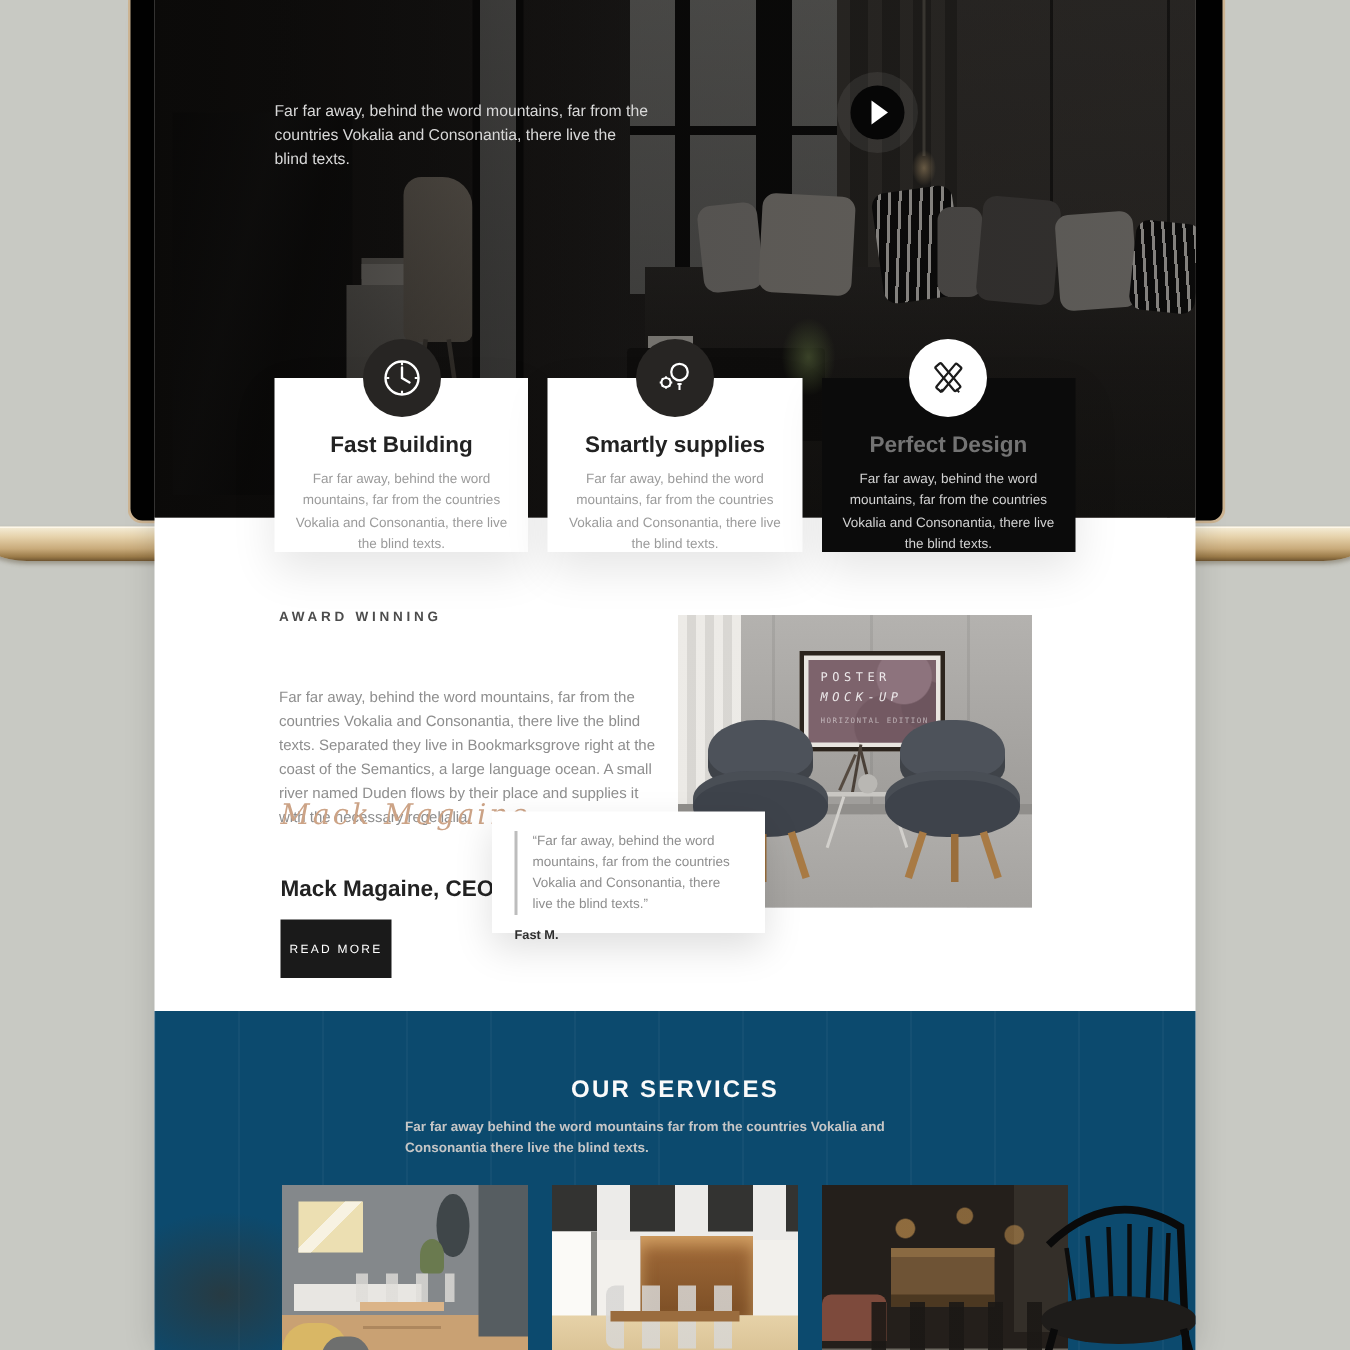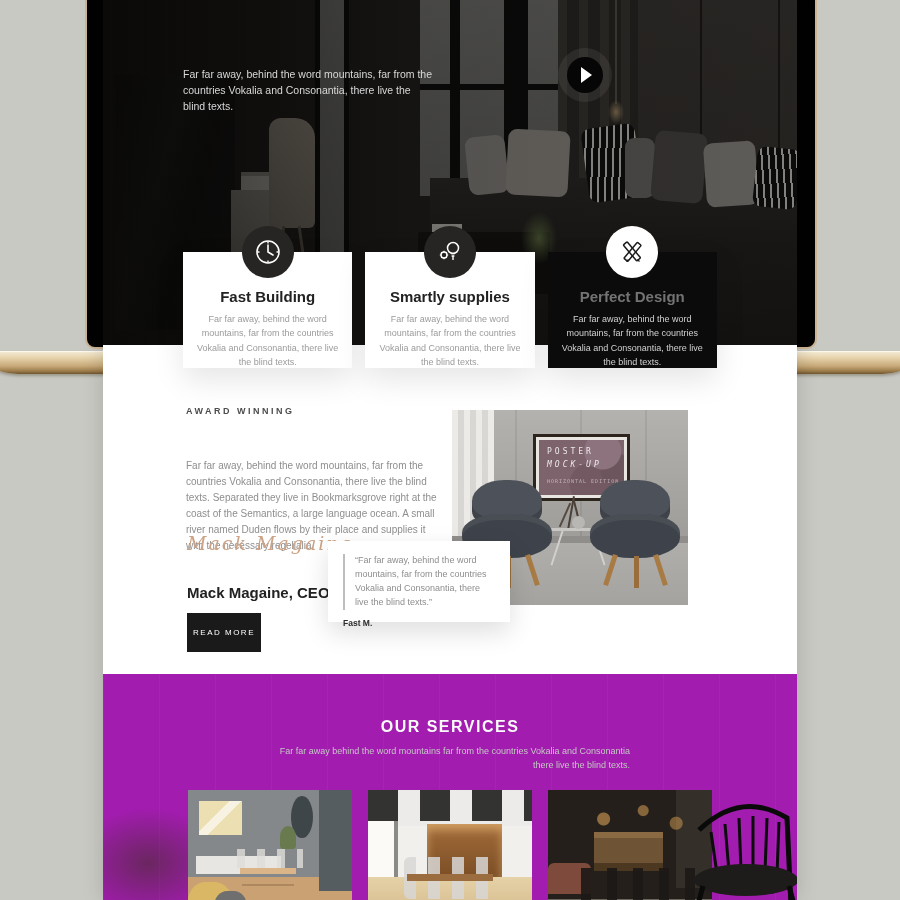--- a/index.html
+++ b/index.html
@@ -135,27 +135,27 @@
   .ch-leg2{left:46px;top:76px;width:5px;height:32px;background:#9a6e3c;}
   .ch-leg3{left:70px;top:74px;width:5px;height:32px;background:#a87a44;transform:rotate(-18deg);}
 
   .quote-card{position:absolute;left:225px;top:541px;width:182px;height:81px;background:#fff;z-index:3;
     box-shadow:0 10px 24px rgba(0,0,0,.13);padding:13px 20px 0 0;}
   .quote-text{border-left:2px solid #bdbdbd;padding-left:10px;margin:0 0 0 15px;
     font-size:9px;color:#8e8e8e;line-height:1.55;}
   .quote-author{margin:8px 0 0 15px;font-size:8.5px;font-weight:bold;color:#2e2e2e;}
 
   
-  .services{position:absolute;left:0;top:674px;width:694px;height:226px;background:#a21caf;overflow:hidden;}
+  .services{position:absolute;left:0;top:674px;width:694px;height:226px;background:#0c4a6e;overflow:hidden;}
   .svc-stripes{position:absolute;inset:0;
     background:repeating-linear-gradient(90deg,rgba(255,255,255,.035) 0 1px,transparent 1px 56px);}
   .svc-title{position:absolute;left:0;top:44px;width:100%;text-align:center;color:#fafafa;
     font-size:16px;font-weight:bold;letter-spacing:1.5px;margin:0;}
-  .svc-sub{position:absolute;left:167px;top:70px;width:360px;text-align:right;color:#c6c6c6;
-    font-size:9px;line-height:1.6;margin:0;}
+  .svc-sub{position:absolute;left:167px;top:70px;width:360px;text-align:left;color:#c6c6c6;
+    font-size:9px;line-height:1.6;margin:0;font-weight:bold;}
   .svc-row{position:absolute;left:85px;top:116px;display:flex;gap:16px;}
   .svc{position:relative;width:164px;height:140px;overflow:hidden;cursor:pointer;}
   .svc *{position:absolute;}
   
   .s1{background:linear-gradient(180deg,#84888b 0 62%,#c9a173 62% 100%);}
   .s1-cab{right:0;top:0;width:20%;height:72%;background:#565d61;}
   .s1-art{left:7%;top:8%;width:26%;height:24%;background:#ecdfb2;
     background-image:linear-gradient(135deg,transparent 0 40%,#f7f2e2 40% 55%,transparent 55%);}
   .s1-console{left:5%;top:47%;width:52%;height:13%;background:#e8e6e2;}
   .s1-mirror{right:24%;top:4%;width:13%;height:30%;background:#3f4649;border-radius:50%;}

